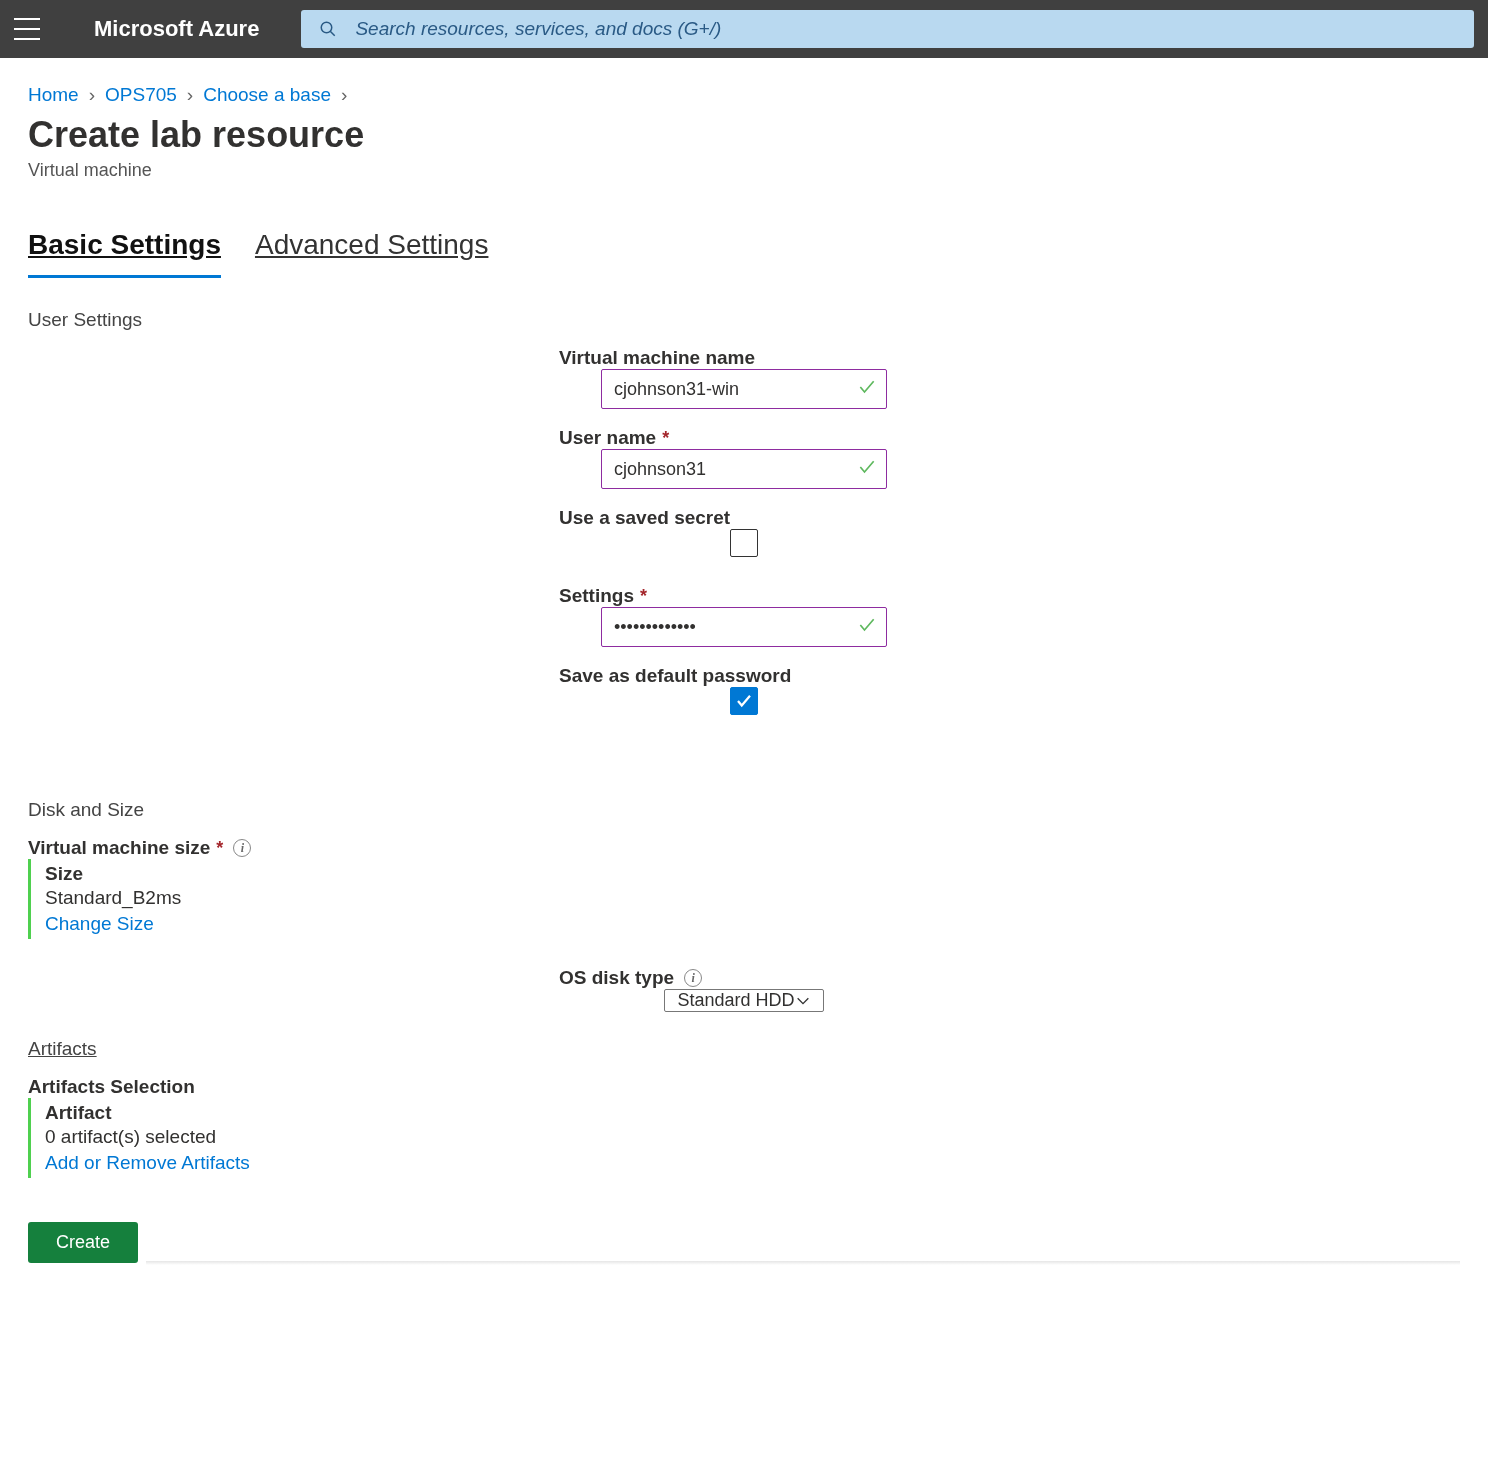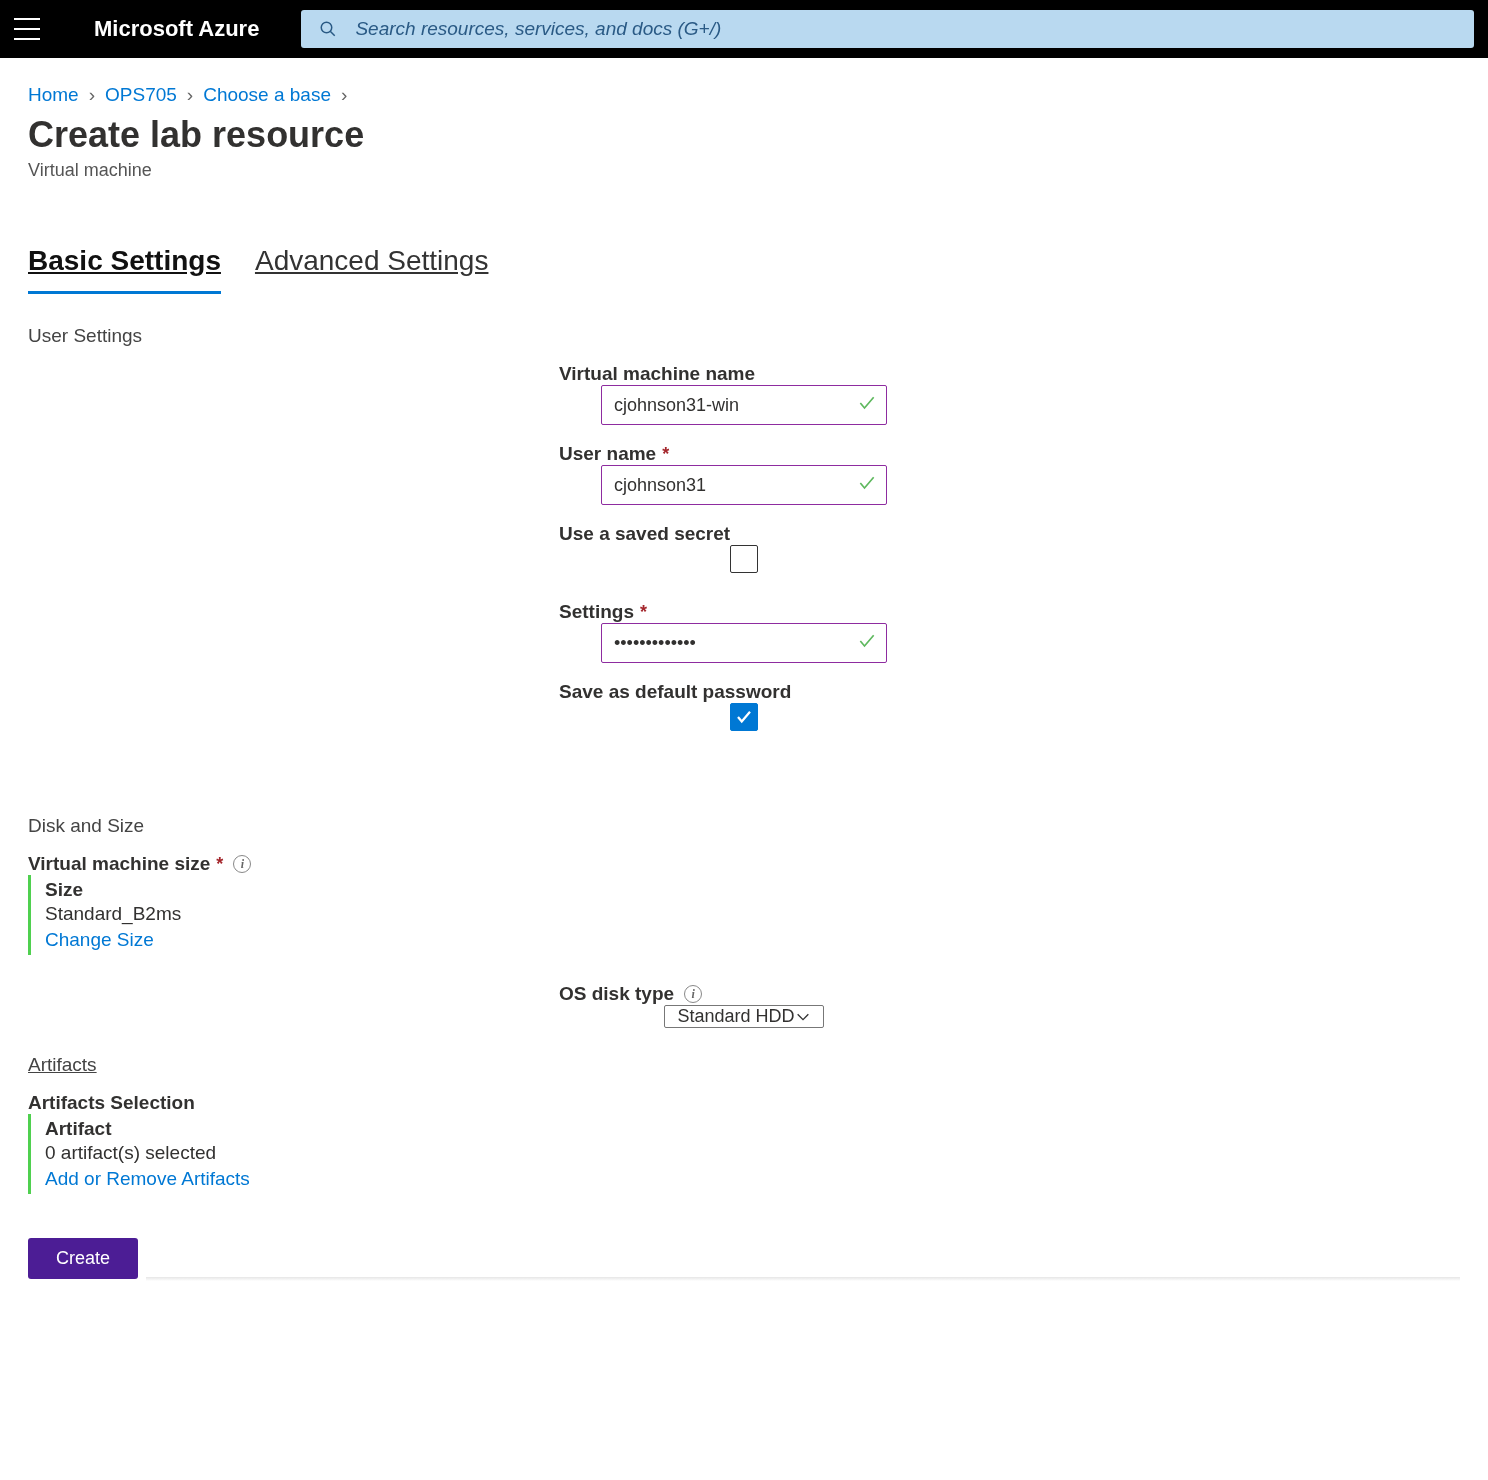--- a/index.html
+++ b/index.html
@@ -4,21 +4,21 @@
 <style>
   * { box-sizing: border-box; margin: 0; padding: 0; }
   body {
     font-family: "Segoe UI", -apple-system, sans-serif;
     background: #fff;
     width: 1488px;
     color: #323130;
   }
   
   .header-bar {
-    background: #000000;
+    background: #404040;
     height: 58px;
     display: flex;
     align-items: center;
     padding: 0 14px;
   }
   .hamburger {
     width: 26px; height: 22px;
     display: flex; flex-direction: column; justify-content: space-between;
     margin-right: 54px; cursor: pointer;
   }
@@ -39,21 +39,21 @@
   .search-input::placeholder { color:#2a5a85; font-style: italic; }
 
   
   .content { padding: 26px 28px 40px 28px; }
   .breadcrumb {
     display:flex; align-items:center; gap: 10px; font-size: 19px; margin-bottom: 8px;
   }
   .breadcrumb a { color: #0078d4; text-decoration: none; cursor:pointer; }
   .breadcrumb .chev { color: #666; }
   h1.page-title { font-size: 36px; font-weight: 600; margin-top: 6px; margin-bottom: 4px;}
-  .subtitle { font-size: 18px; color: #555; margin-bottom: 56px;}
+  .subtitle { font-size: 18px; color: #555; margin-bottom: 40px;}
   .tabs { display:flex; gap: 34px; border-bottom: 1px solid transparent; margin-bottom: 30px; }
   .tab { font-size: 28px; padding: 8px 0 14px 0; cursor:pointer; color:#333;text-decoration:underline; }
   .tab.active { font-weight:600; color:#111; border-bottom: 3.5px solid #0078d4; }
   .section-heading { font-size: 19px; color:#444; margin: 10px 0 16px 0; }
   .field-row { display:flex; align-items:center; margin-bottom: 18px; flex-direction: column; }
   .field-label { width: 370px; font-weight: 600; font-size: 19px; display:flex; align-items:center; gap:6px;}
   .required { color:#a4262c; font-size:18px; }
   .field-input-wrap { flex:1; position: relative; }
   .tinput {
     width: 100%; height: 40px; border: 1px solid #8e2ca0; border-radius: 2px;
@@ -84,21 +84,21 @@
   .select-box {
     flex:1; height:40px; border:1px solid #777; border-radius:2px;
     display:flex; align-items:center; justify-content:space-between;
     padding: 0 12px; font-size:18px; cursor:pointer;
   }
   .section-spacer { height: 56px; }
   .footer {
     position: relative; margin-top: 44px;
   }
   .btn-primary {
-    background:#4c1d95; color:#fff; border:none; padding: 10px 28px;
+    background:#15803d; color:#fff; border:none; padding: 10px 28px;
     font-size:18px; border-radius:3px; cursor:pointer;
   }
   .shadow-line {
     position:absolute; left:118px; right:0; bottom:-2px; height:4px;
     background: linear-gradient(#ccc, transparent); opacity:0.5;
   }
 </style>
 </head>
 <body>
 

